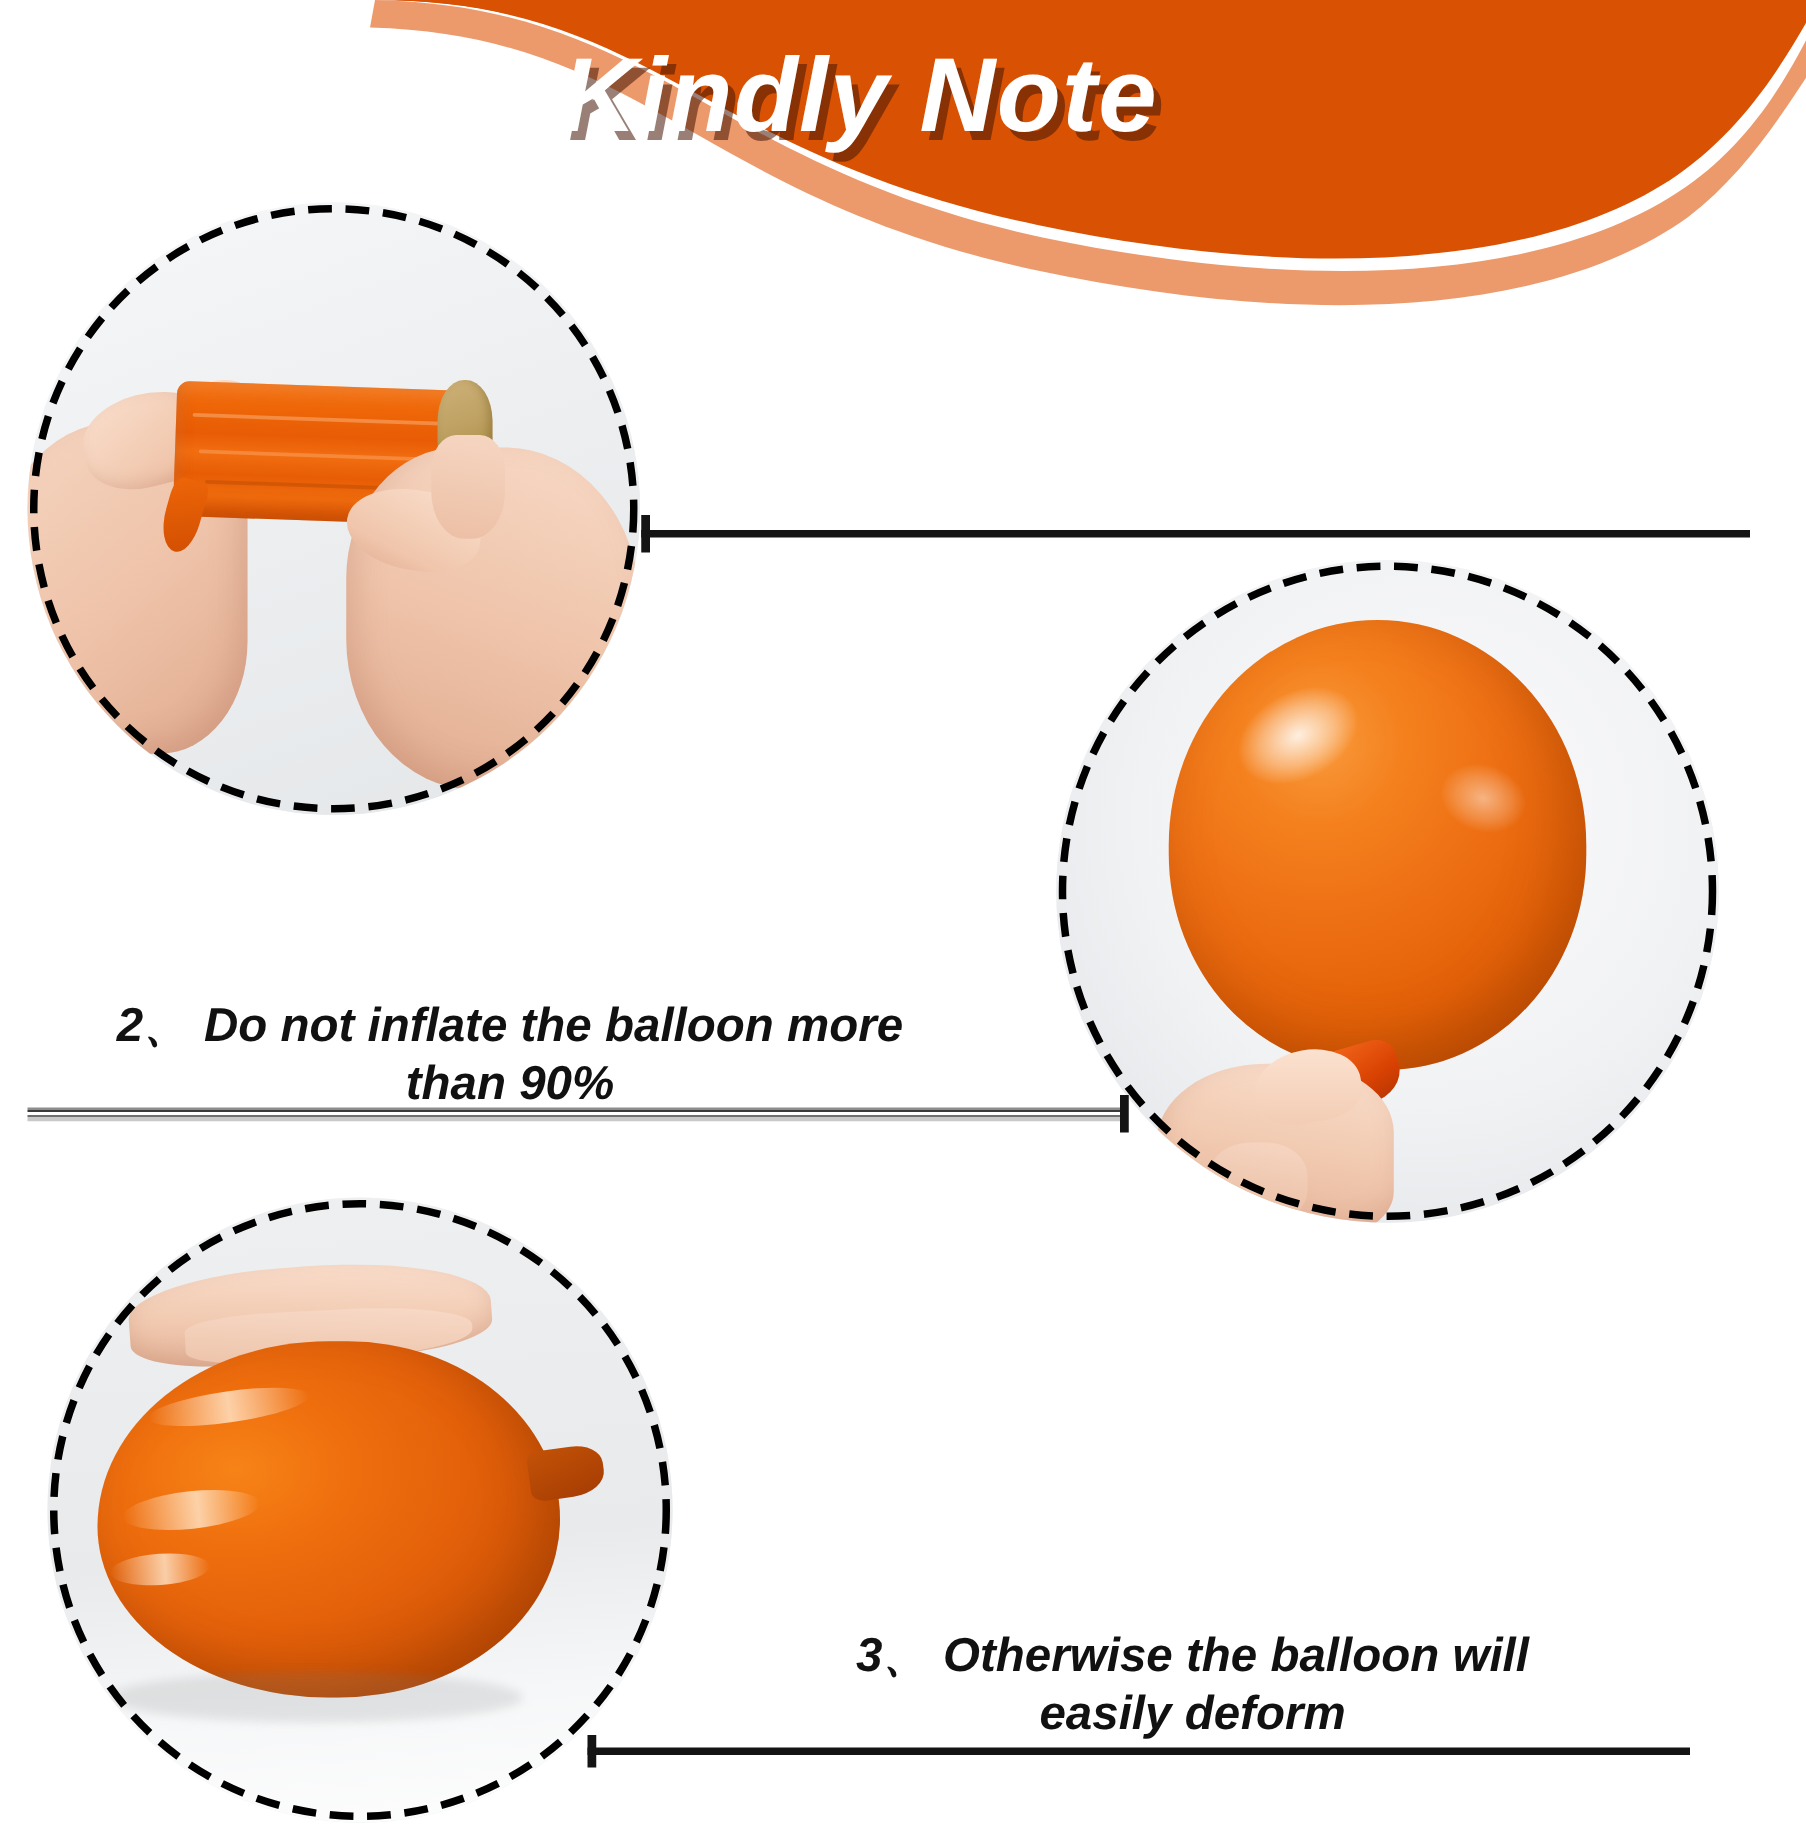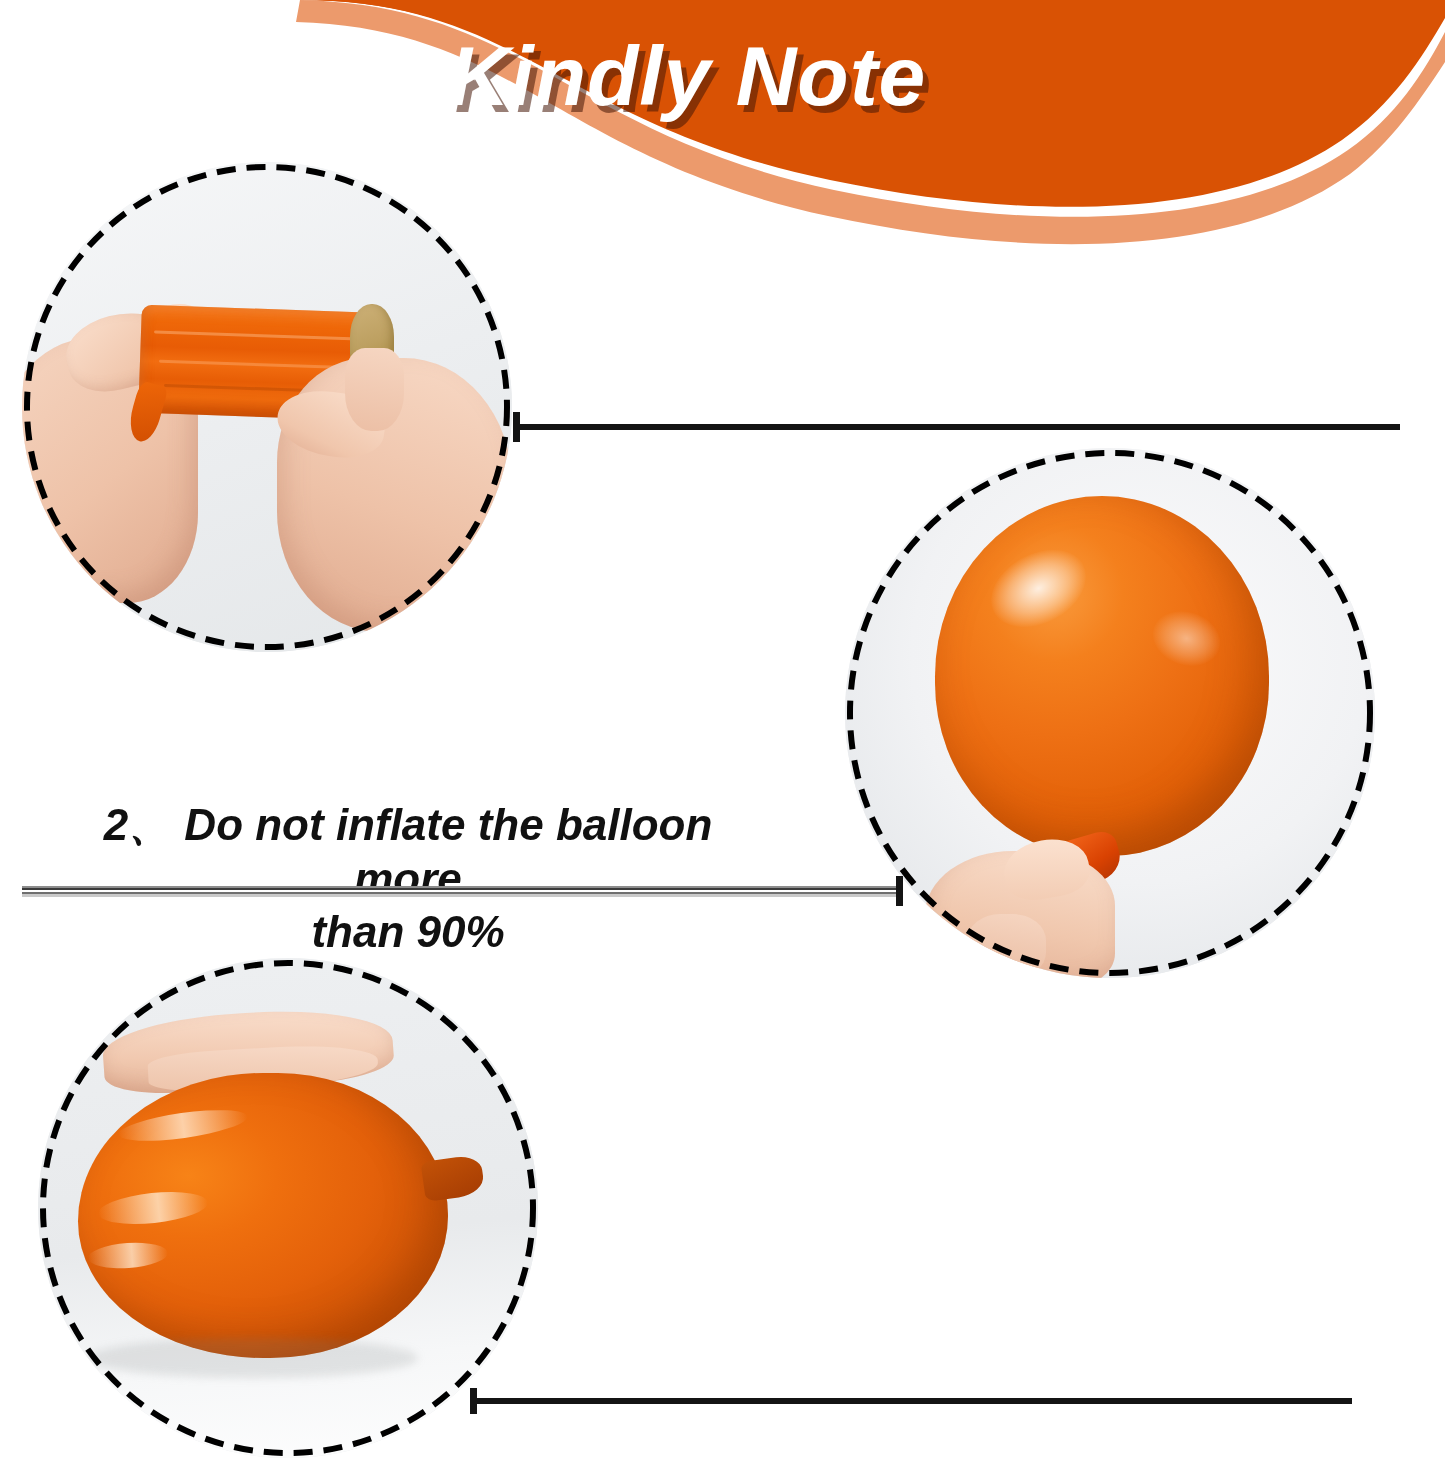--- a/index.html
+++ b/index.html
@@ -107,21 +107,21 @@
     position: absolute;
     font-family: "Liberation Sans", sans-serif;
     font-style: italic;
     font-weight: bold;
     color: #111111;
     line-height: 1.22;
     text-align: center;
     white-space: pre-line;
   }
   .note-1 { left: 640px; top: 322px; width: 660px; font-size: 38px; }
-  .note-2 { left: 48px;  top: 798px; width: 720px; font-size: 44px; font-style: italic; }
+  .note-2 { left: 48px;  top: 798px; width: 720px; font-size: 38px; font-style: italic; }
   .note-3 { left: 614px; top: 1302px; width: 680px; font-size: 38px; }
 
   
   .rule { position: absolute; }
   .rule-solid {
     background: #141414;
   }
   .rule-cap {
     position: absolute;
     background: #141414;
@@ -294,16 +294,18 @@
   </div>
 
   <div class="rule rule-solid" style="left:513px; top:424px; width:887px; height:6px;"></div>
   <div class="rule-cap" style="left:513px; top:412px; width:7px; height:30px;"></div>
 
   <div class="note-text note-2">2、 Do not inflate the balloon more
 than 90%</div>
   <div class="rule rule-double" style="left:22px; top:886px; width:880px; height:11px;"></div>
   <div class="rule-cap" style="left:896px; top:876px; width:7px; height:30px;"></div>
 
+  <div class="note-text note-3">3、 Otherwise the balloon will
+easily deform</div>
   <div class="rule rule-solid" style="left:470px; top:1398px; width:882px; height:6px;"></div>
   <div class="rule-cap" style="left:470px; top:1388px; width:7px; height:26px;"></div>
 
 </div>
 
 </body></html>

